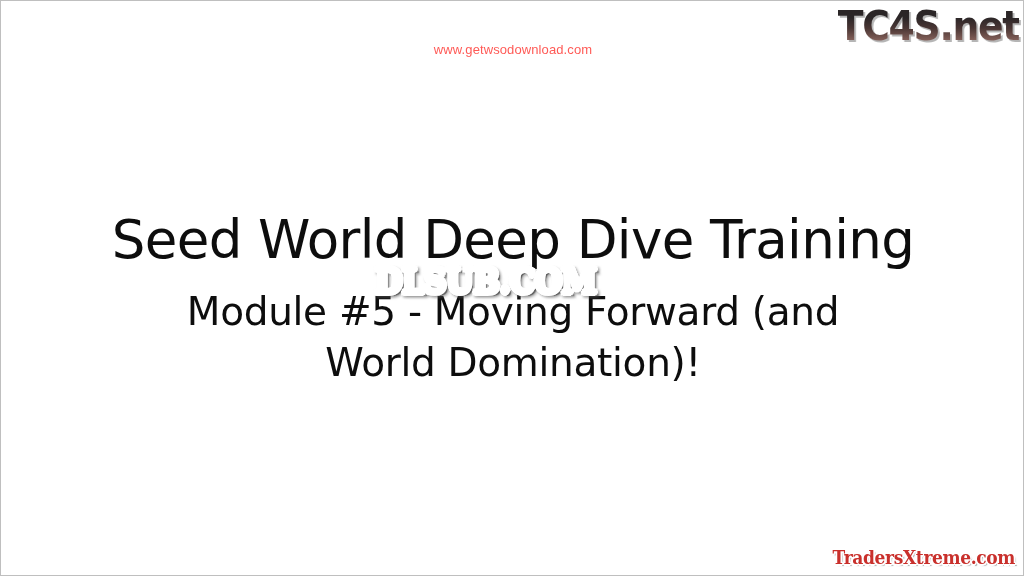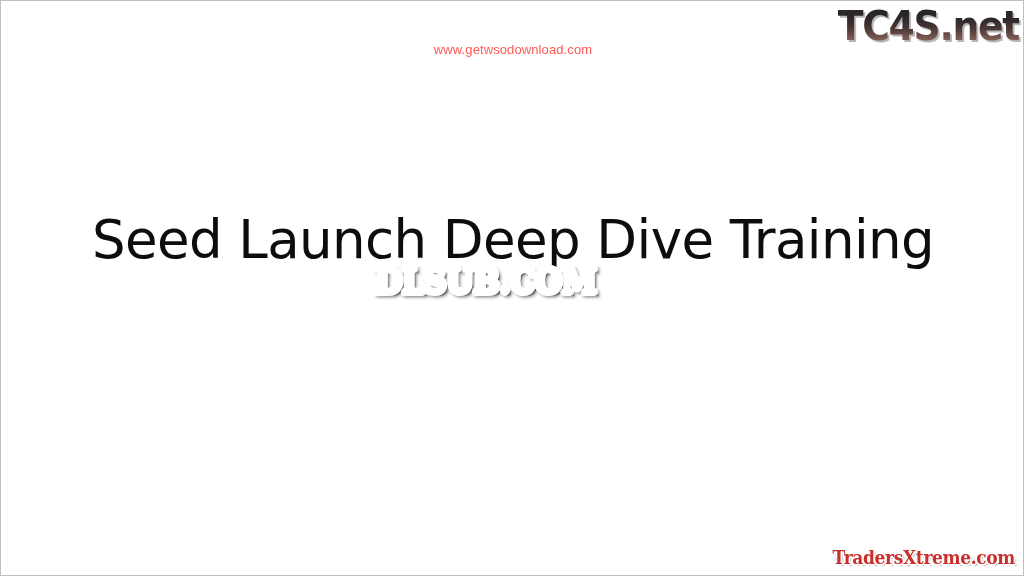--- a/index.html
+++ b/index.html
@@ -171,20 +171,24 @@
 </style>
 </head>
 <body>
 
 <div id="slide">
 
   <div id="top-watermark">www.getwsodownload.com</div>
 
   <div id="tc4s-logo">TC4S.net</div>
 
-  <h1 id="title">Seed Launch Deep Dive Training</h1>
+  <h1 id="title">Seed World Deep Dive Training</h1>
 
+  <div id="subtitle">
+    <span class="line">Module #5 - Moving Forward (and</span>
+    <span class="line">World Domination)!</span>
+  </div>
 
   <div id="dlsub-watermark" data-text="DLSUB.COM">DLSUB.COM</div>
 
   <div id="footer-watermark">TradersXtreme.com</div>
 
 </div>
 
 </body></html>

